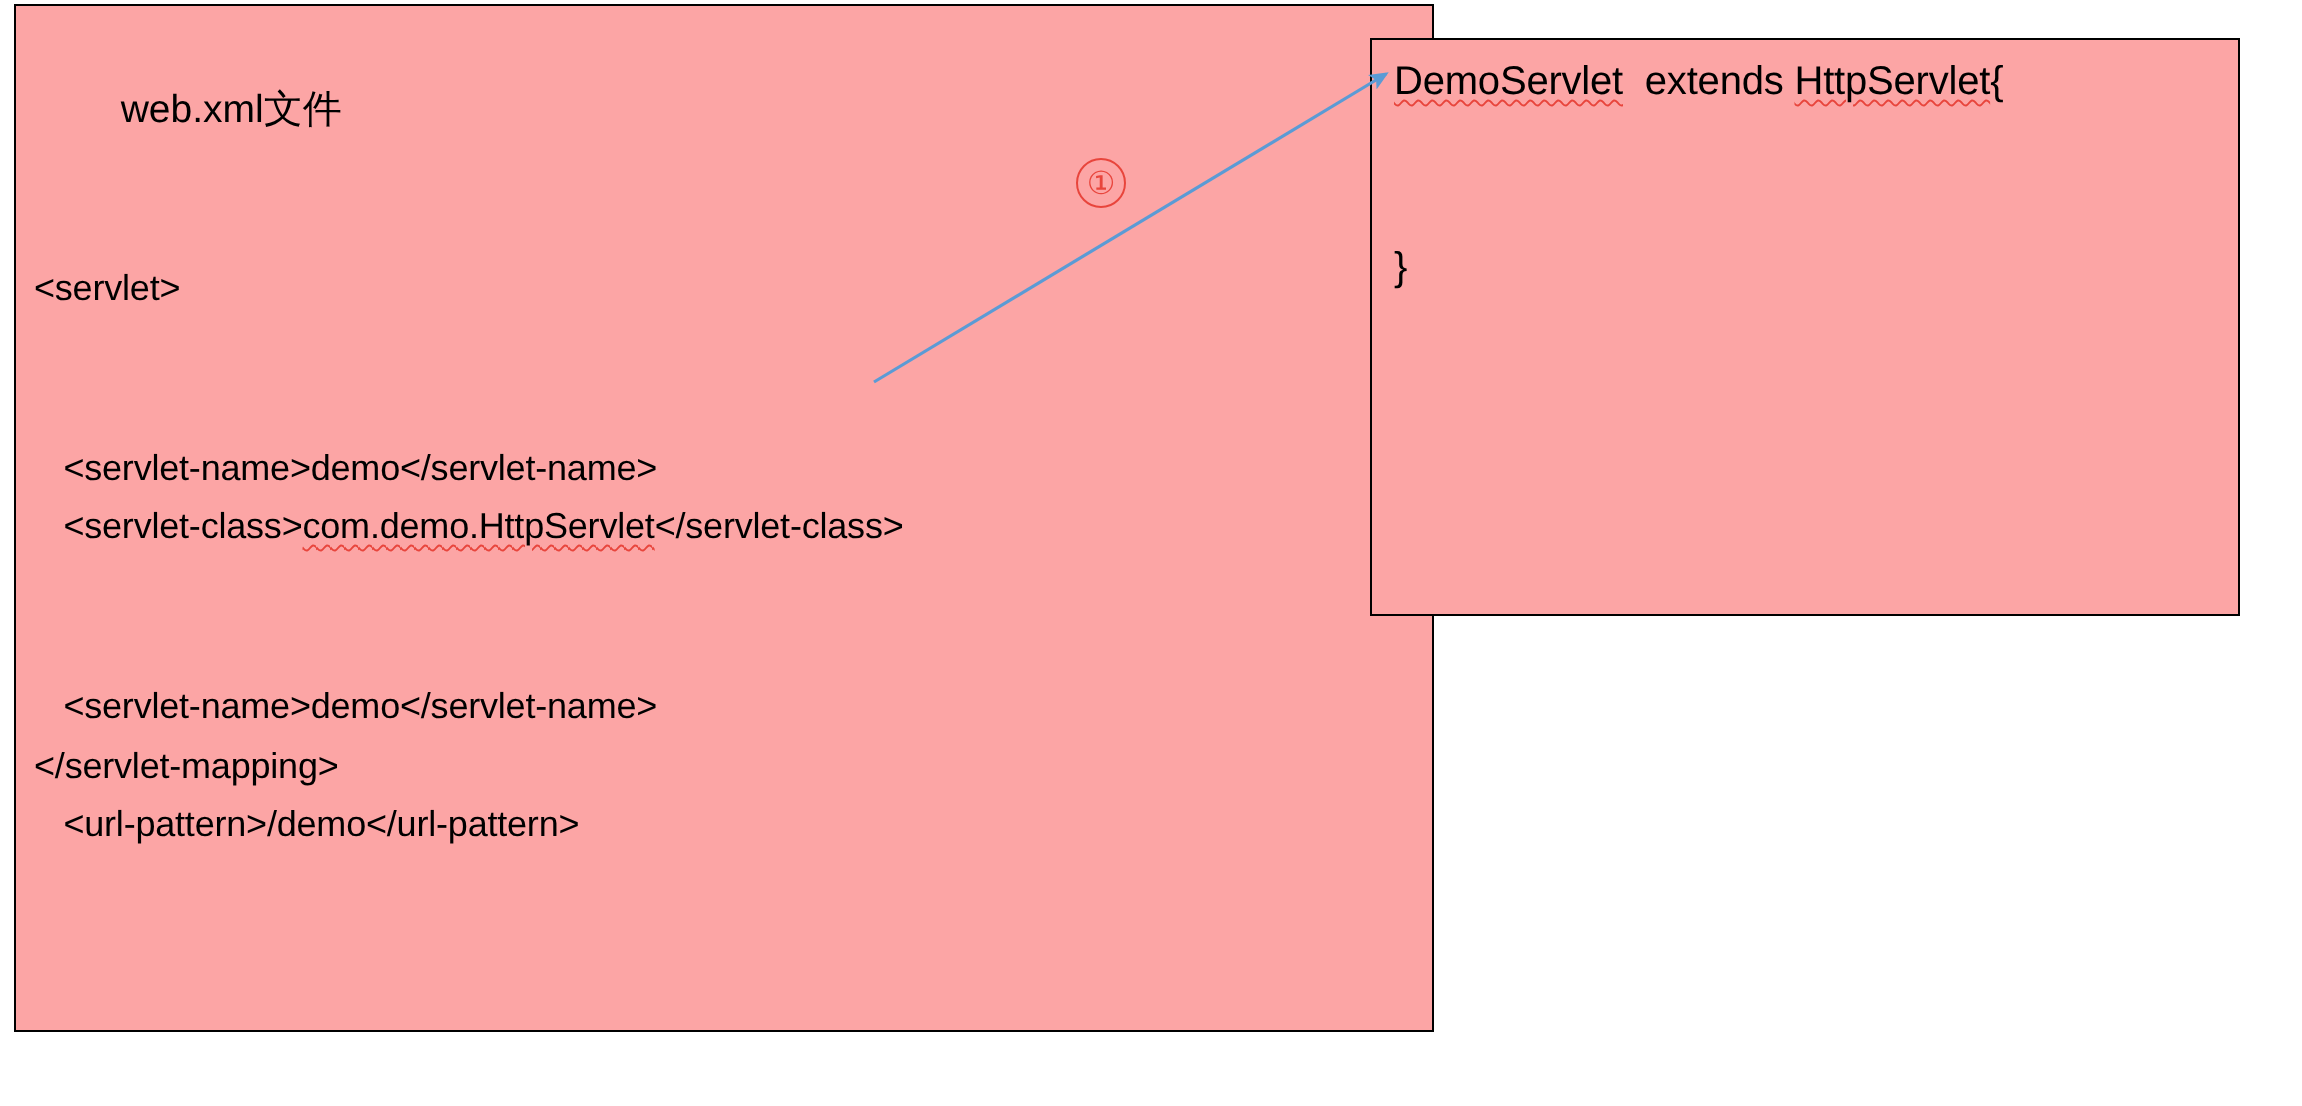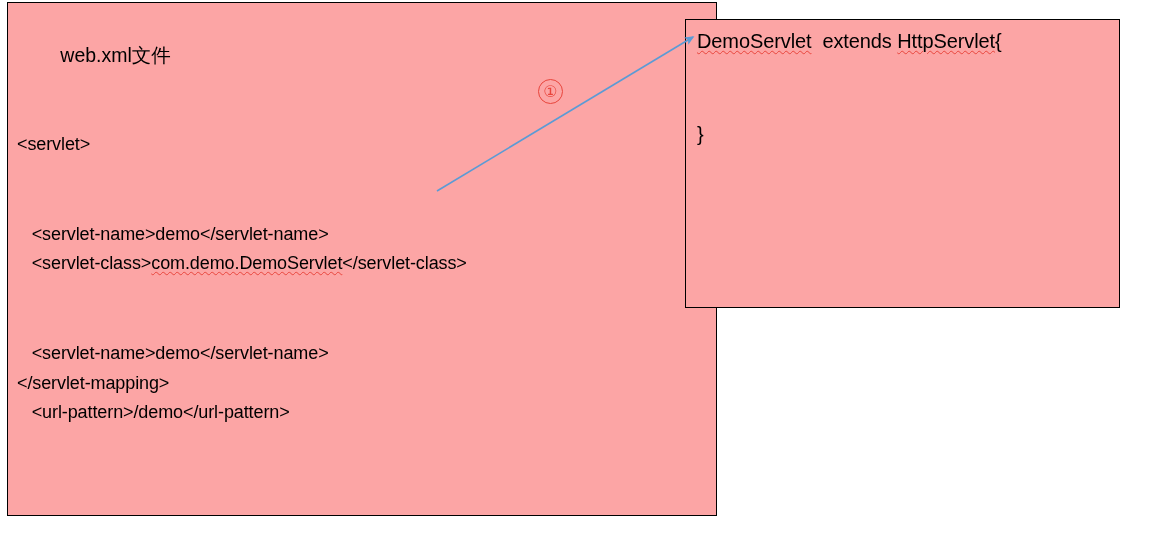--- a/index.html
+++ b/index.html
@@ -132,21 +132,21 @@
 
       <div class="code-line blank">&nbsp;</div>
 
       <div class="code-line">&lt;servlet&gt;</div>
 
       <div class="code-line blank">&nbsp;</div>
       <div class="code-line blank">&nbsp;</div>
 
       <div class="code-line">   &lt;servlet-name&gt;demo&lt;/servlet-name&gt;</div>
 
-      <div class="code-line"><span>   &lt;servlet-class&gt;</span><span class="spell">com.demo.DemoServlet</span><span>&lt;/servlet-class&gt;</span></div>
+      <div class="code-line"><span>   &lt;servlet-class&gt;</span><span class="spell">com.demo.HttpServlet</span><span>&lt;/servlet-class&gt;</span></div>
 
 
       <div class="code-line blank">&nbsp;</div>
       <div class="code-line blank">&nbsp;</div>
 
       <div class="code-line">   &lt;servlet-name&gt;demo&lt;/servlet-name&gt;</div>
       <div class="code-line">&lt;/servlet-mapping&gt;</div>
       <div class="code-line">   &lt;url-pattern&gt;/demo&lt;/url-pattern&gt;</div>
 
     </div>

